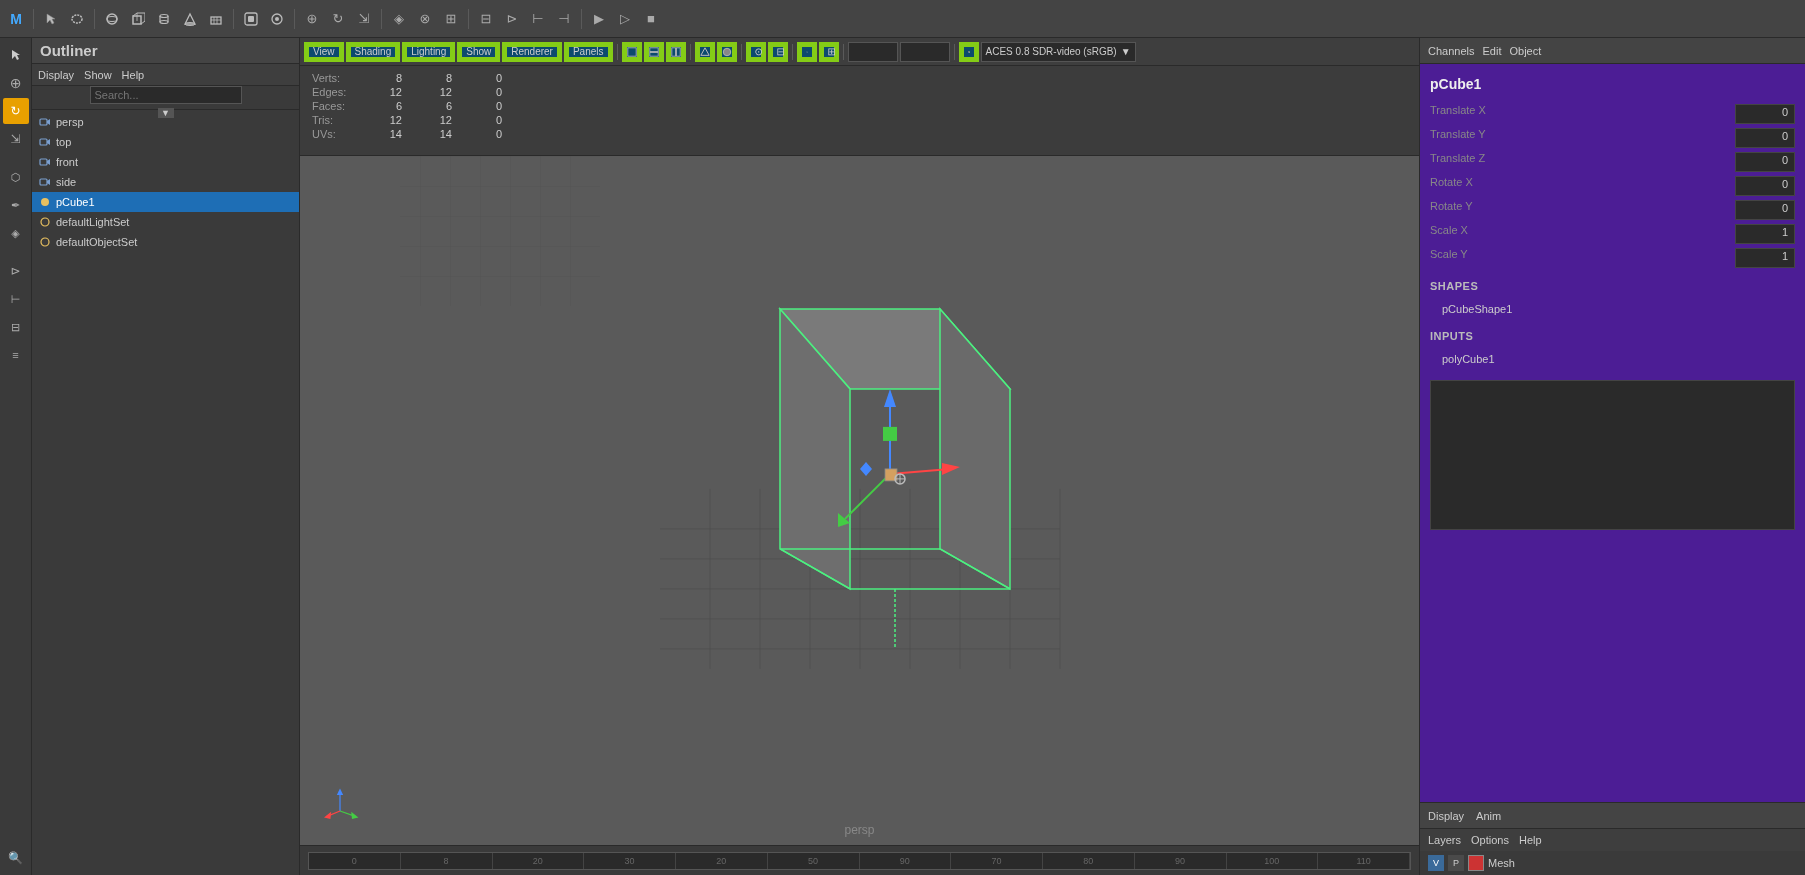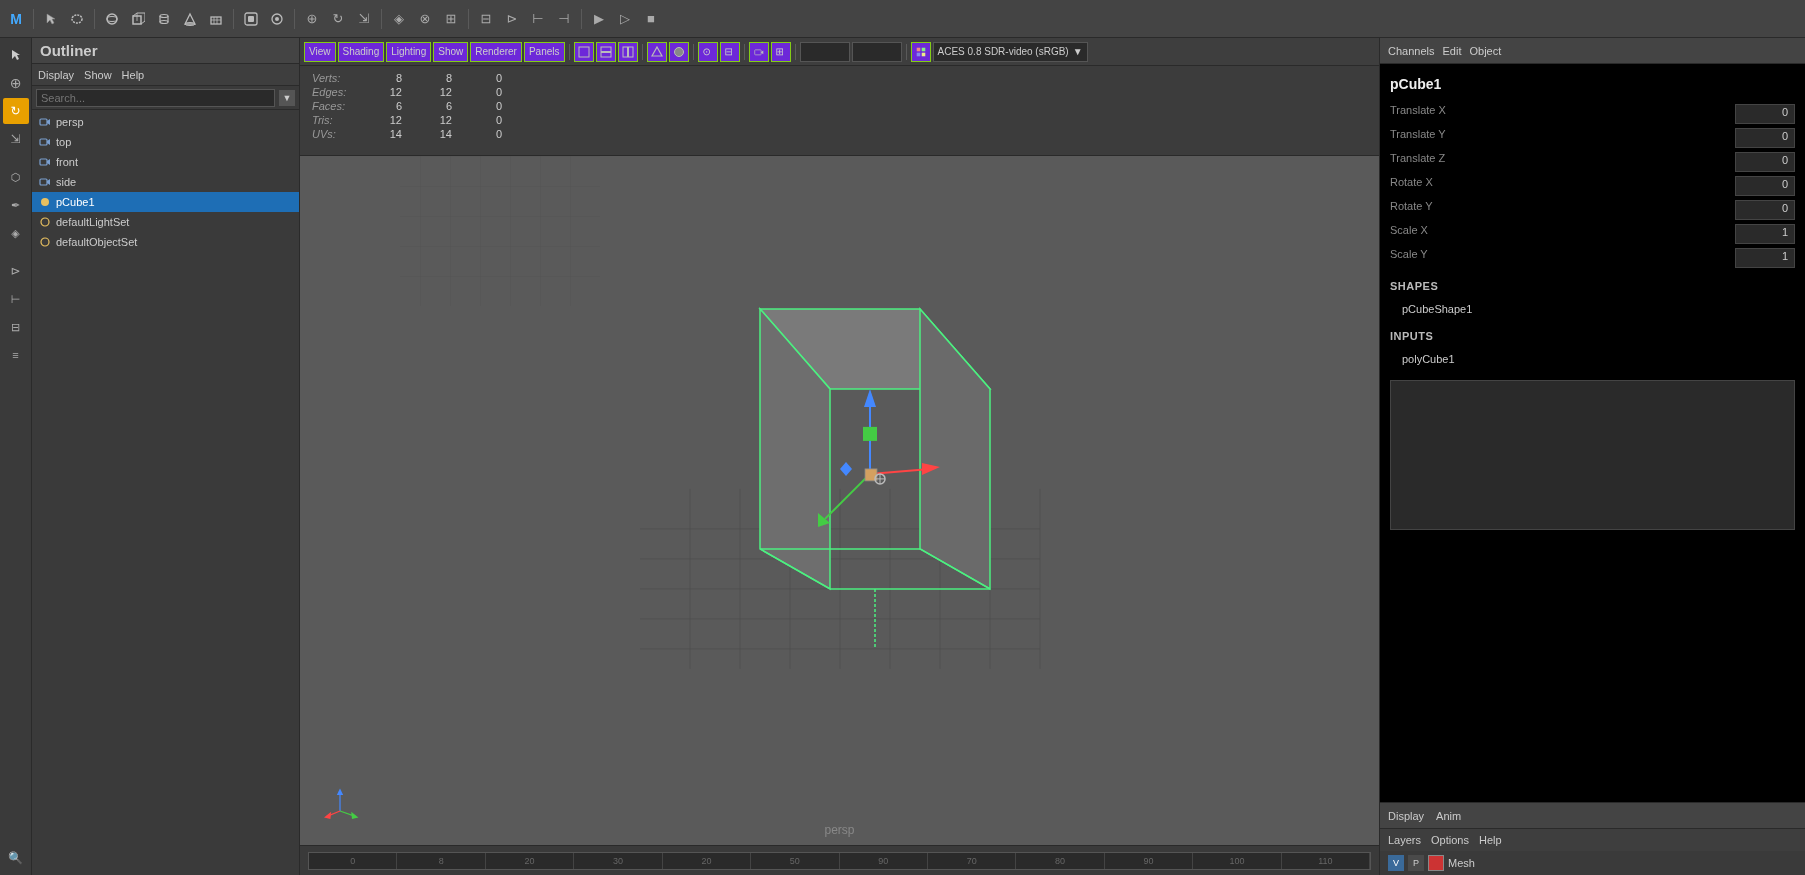--- a/index.html
+++ b/index.html
@@ -112,20 +112,21 @@
       cursor: pointer;
     }
     .outliner-search {
       height: 24px;
       background: #3a3a3a;
       display: flex;
       align-items: center;
       padding: 0 4px;
       border-bottom: 1px solid #2a2a2a;
       gap: 4px;
+      flex-direction: column;
     }
     .search-input {
       flex: 1;
       background: #2a2a2a;
       border: 1px solid #555;
       color: #ccc;
       font-size: 11px;
       padding: 2px 4px;
       height: 18px;
     }
@@ -181,22 +182,22 @@
       display: flex;
       align-items: center;
       padding: 0 4px;
       gap: 2px;
       border-bottom: 1px solid #2a2a2a;
       flex-shrink: 0;
     }
     .vp-btn {
       height: 20px;
       padding: 0 4px;
-      background: #6d28d9;
-      border: 1px solid #84cc16;
+      background: #0c4a6e;
+      border: 5px solid #84cc16;
       color: #ccc;
       font-size: 10px;
       display: flex;
       align-items: center;
       gap: 2px;
       cursor: pointer;
     }
     .vp-field {
       height: 20px;
       padding: 0 4px;
@@ -232,21 +233,21 @@
       flex-direction: column;
       gap: 2px;
       flex-shrink: 0;
     }
     .stats-row {
       display: flex;
       align-items: center;
       gap: 30px;
       font-size: 11px;
     }
-    .stat-label { color: #999; min-width: 40px; font-style: italic; }
+    .stat-label { color: #999; min-width: 40px; }
     .stat-value { color: #ccc; min-width: 20px; text-align: right; }
 
     
     .viewport-canvas {
       flex: 1;
       position: relative;
       background: #5a5a5a;
       overflow: hidden;
     }
     .grid-canvas {
@@ -272,22 +273,22 @@
     .cube-container {
       position: absolute;
       top: 50%;
       left: 50%;
       transform: translate(-50%, -55%);
     }
     .cube-svg { width: 500px; height: 420px; }
 
     
     .right-panel {
-      width: 426px;
-      background: #000000;
+      width: 386px;
+      background: #4c1d95;
       display: flex;
       flex-direction: column;
       border-left: 1px solid #2a2a2a;
       flex-shrink: 0;
     }
     .right-panel-header {
       height: 26px;
       background: #444;
       display: flex;
       align-items: center;

